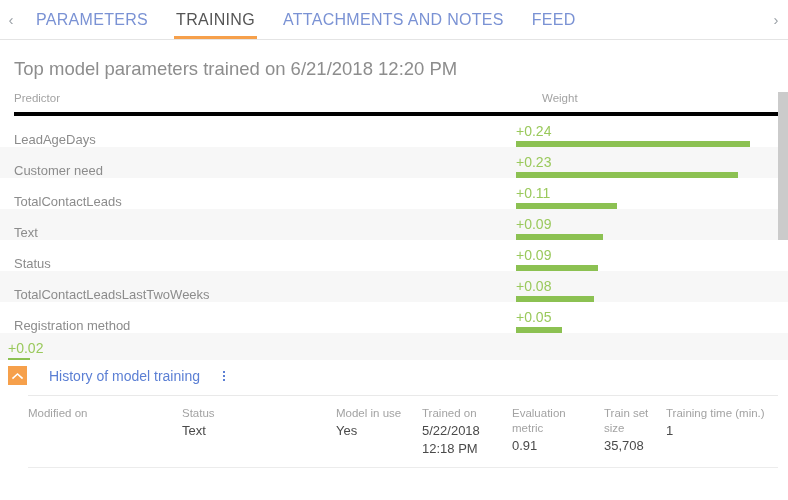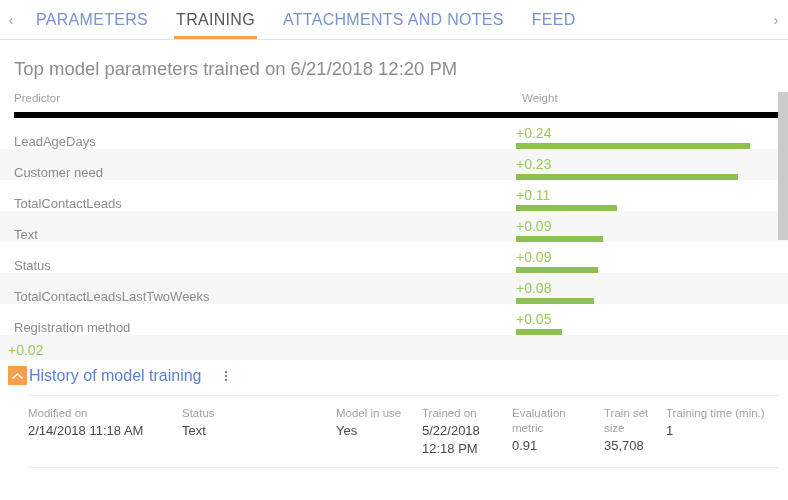--- a/index.html
+++ b/index.html
@@ -71,22 +71,23 @@
   
   .table-wrap {
     position: relative;
     margin: 0 0 0 0;
     height: 268px;
     overflow: hidden;
   }
   .thead {
     display: flex;
     padding: 0 0 8px 0;
-    border-bottom: 6px solid #000000;
+    border-bottom: 4px solid #000000;
     margin: 0 6px 0 14px;
+    justify-content: space-between;
   }
   .th {
     font-size: 11.5px;
     color: #a3a3a3;
     font-weight: 400;
   }
   .th.predictor { width: 508px; }
   .th.weight { width: 240px; }
 
   .rows { position: relative; }
@@ -149,22 +150,22 @@
     height: 19px;
     background: #f6a04b;
     display: flex;
     align-items: center;
     justify-content: center;
     cursor: pointer;
     flex: none;
   }
   .collapse-btn svg { display: block; }
   .history-title {
-    margin-left: 2px;
-    font-size: 16px;
+    margin-left: 22px;
+    font-size: 14px;
     color: #5b7fd4;
     cursor: pointer;
   }
   .kebab {
     margin-left: 16px;
     width: 16px;
     height: 18px;
     display: flex;
     flex-direction: column;
     align-items: center;
@@ -321,21 +322,20 @@
     <i></i>
     <i></i>
   </div>
 </div>
 
 <div class="history-grid-wrap">
   <div class="history-grid">
 
     <div class="hcol c1">
       <div class="h-label">Modified on</div>
-      <div class="h-value">2/14/2018 11:18 AM</div>
     </div>
 
     <div class="hcol c2">
       <div class="h-label">Status</div>
       <div class="h-value">Text</div>
     </div>
 
     <div class="hcol c3">
       <div class="h-label">Model in use</div>
       <div class="h-value">Yes</div>

